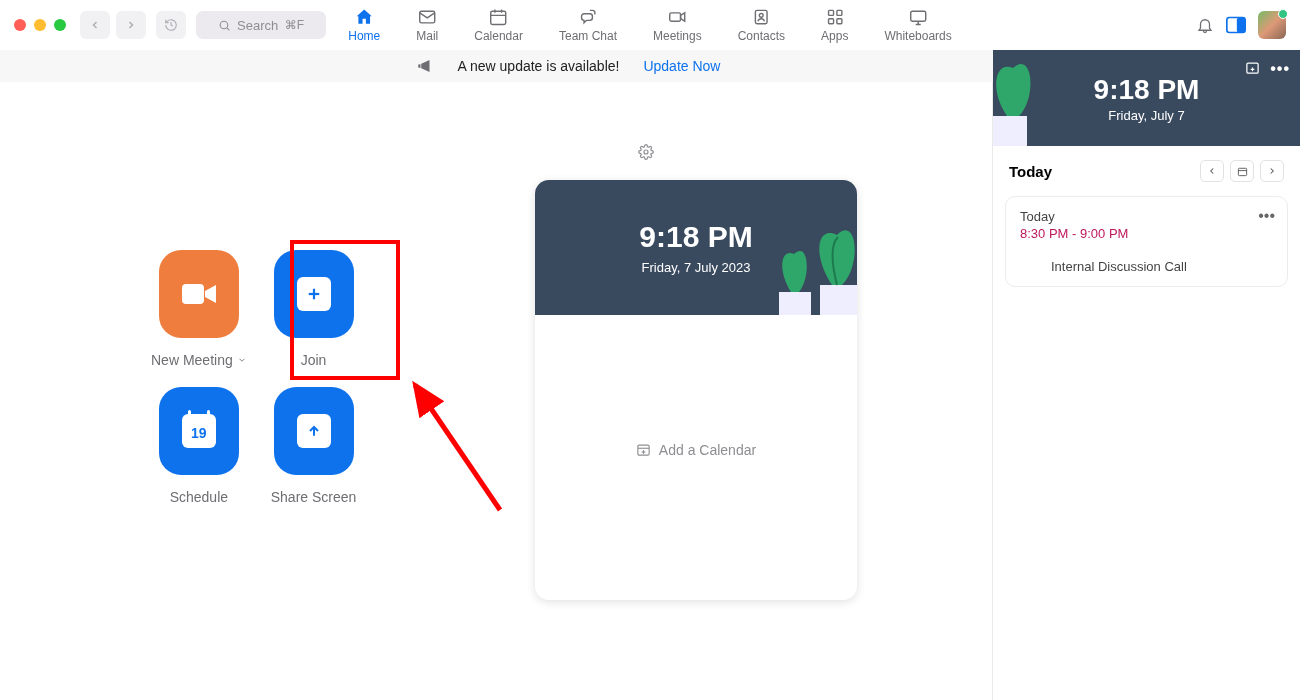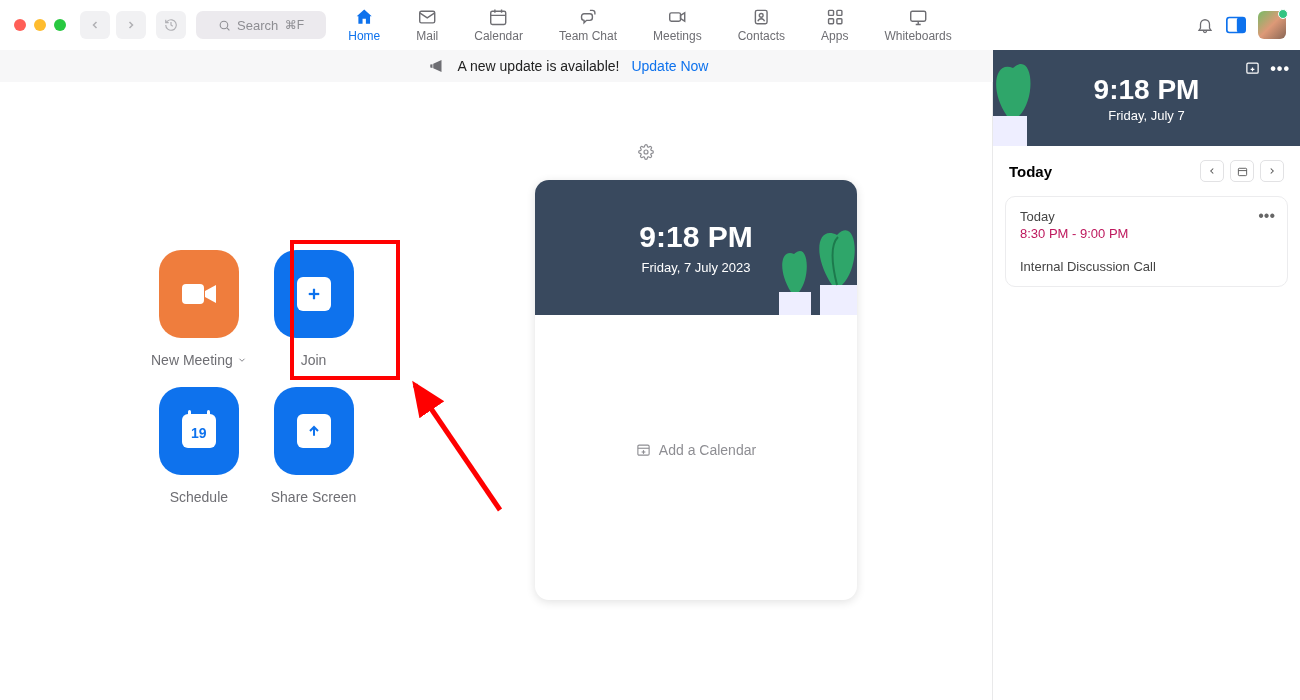--- a/index.html
+++ b/index.html
@@ -20,21 +20,21 @@
   .tabs { position:absolute; left:50%; transform:translateX(-50%); top:0; height:50px; display:flex; gap:36px; align-items:center;}
   .tab { display:flex; flex-direction:column; align-items:center; gap:2px; color:#6e6e73; font-size:12px; cursor:pointer; }
   .tab.active { color:#0e72ed; }
   .tab svg { width:20px; height:20px; }
   .rightctrls { margin-left:auto; display:flex; align-items:center; gap:12px; }
   .bell-btn,.panel-btn{color:#6e6e73;display:flex;align-items:center;justify-content:center;}
   .avatar { width:28px;height:28px;border-radius:6px;background:linear-gradient(135deg,#7b6,#d97,#865);position:relative;}
   .avatar::after{content:'';position:absolute;top:-2px;right:-2px;width:8px;height:8px;border-radius:50%;background:#33c481;border:1.5px solid #fff;}
 
   
-  .update-banner { height:32px; background:#f7f7f8; width:1136px; display:flex; align-items:center; justify-content:center; gap:12px; font-size:14px; color:#222;}
+  .update-banner { height:32px; background:#f7f7f8; width:1136px; display:flex; align-items:center; justify-content:center; gap:24px; font-size:14px; color:#222;}
   .update-banner a{color:#0e72ed; text-decoration:none;}
 
   
   .maincols { display:flex; height: calc(700px - 50px); }
   .leftpane { width: 992px; position:relative; }
   .rightpane { width: 308px; border-left:1px solid #e9e9ea; background:#fff; display:flex; flex-direction:column;}
 
   
   .action-grid { position:absolute; left:151px; top:200px; display:grid; grid-template-columns: 1fr 1fr; column-gap:60px; row-gap:60px;gap:19px; }
   .action { display:flex; flex-direction:column; align-items:center; gap:14px; }
@@ -67,21 +67,21 @@
   .right-time{font-size:28px;font-weight:700;}
   .right-date{font-size:13px;margin-top:2px;}
   .right-hero-ctrls{position:absolute;top:10px;right:10px;display:flex;gap:10px;color:#fff;}
   .today-header{display:flex;align-items:center;justify-content:space-between;padding:14px 16px;}
   .today-header h3{font-size:15px;font-weight:600;}
   .mini-btns{display:flex;gap:6px;}
   .mini-btn{width:24px;height:22px;border:1px solid #e2e2e4;border-radius:5px;display:flex;align-items:center;justify-content:center;color:#555;background:#fff;}
   .event-card{margin:0 12px;border:1px solid #ececee;border-radius:10px;padding:12px 14px;position:relative;}
   .event-card .title{font-size:13px;color:#444;margin-bottom:2px;}
   .event-card .time{font-size:13px;color:#be185d;margin-bottom:18px;}
-  .event-card .name{font-size:13px;color:#444;}
+  .event-card .name{font-size:13px;color:#444;margin-left:31px;}
   .more-dots{position:absolute;top:10px;right:12px;color:#666;}
 </style>
 </head>
 <body>
 
 <div class="titlebar">
   <div class="traffic">
     <div class="dot red"></div>
     <div class="dot yellow"></div>
     <div class="dot green"></div>

